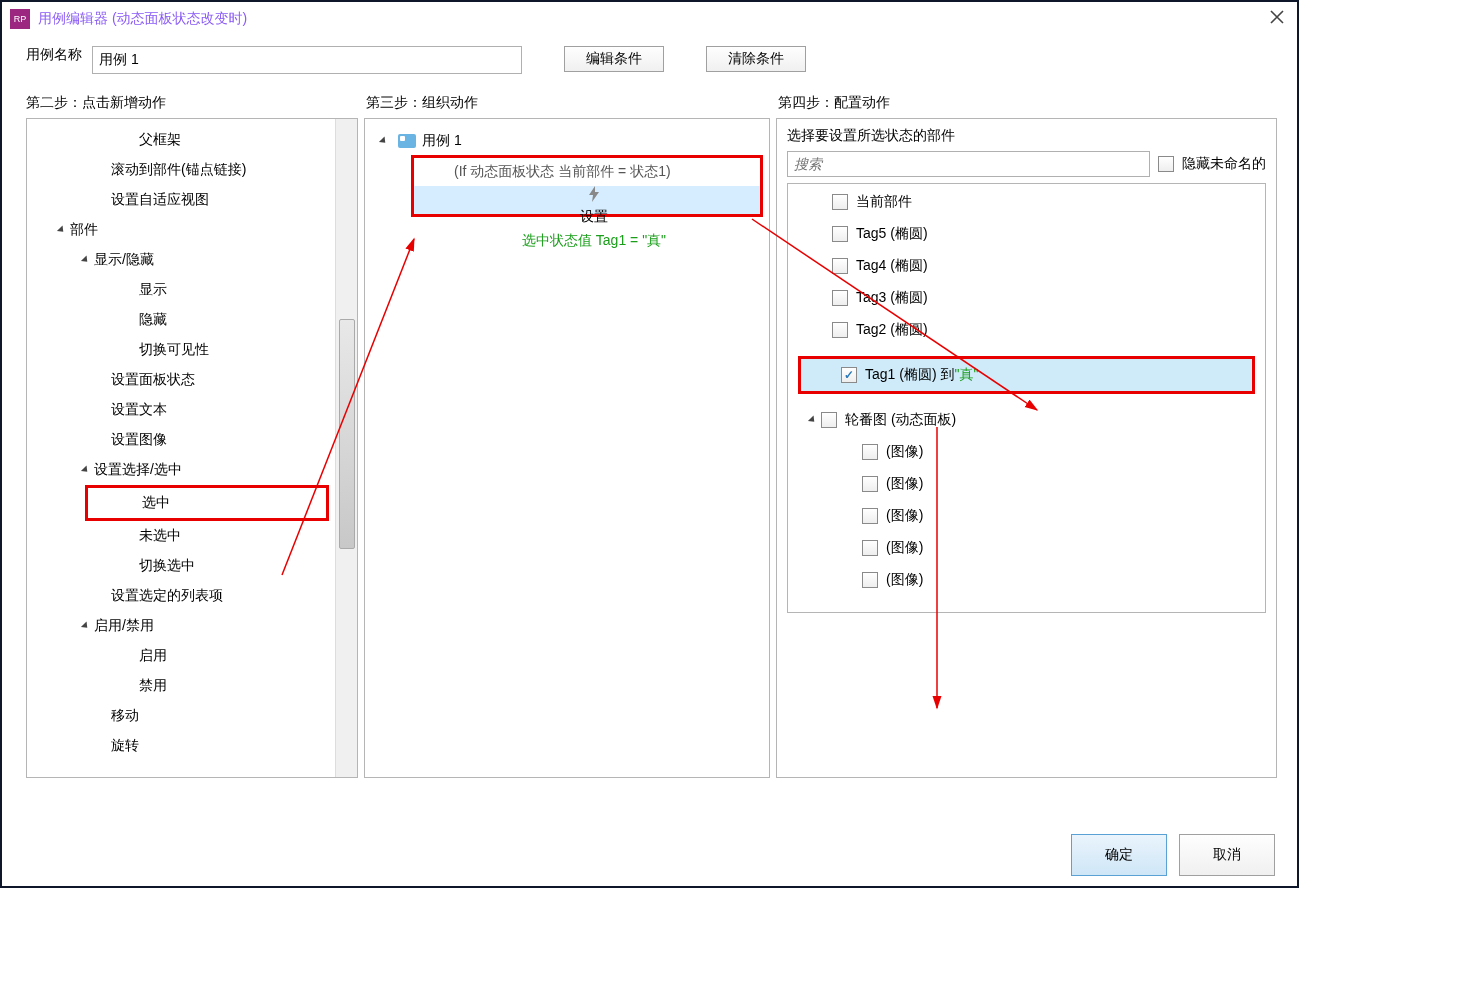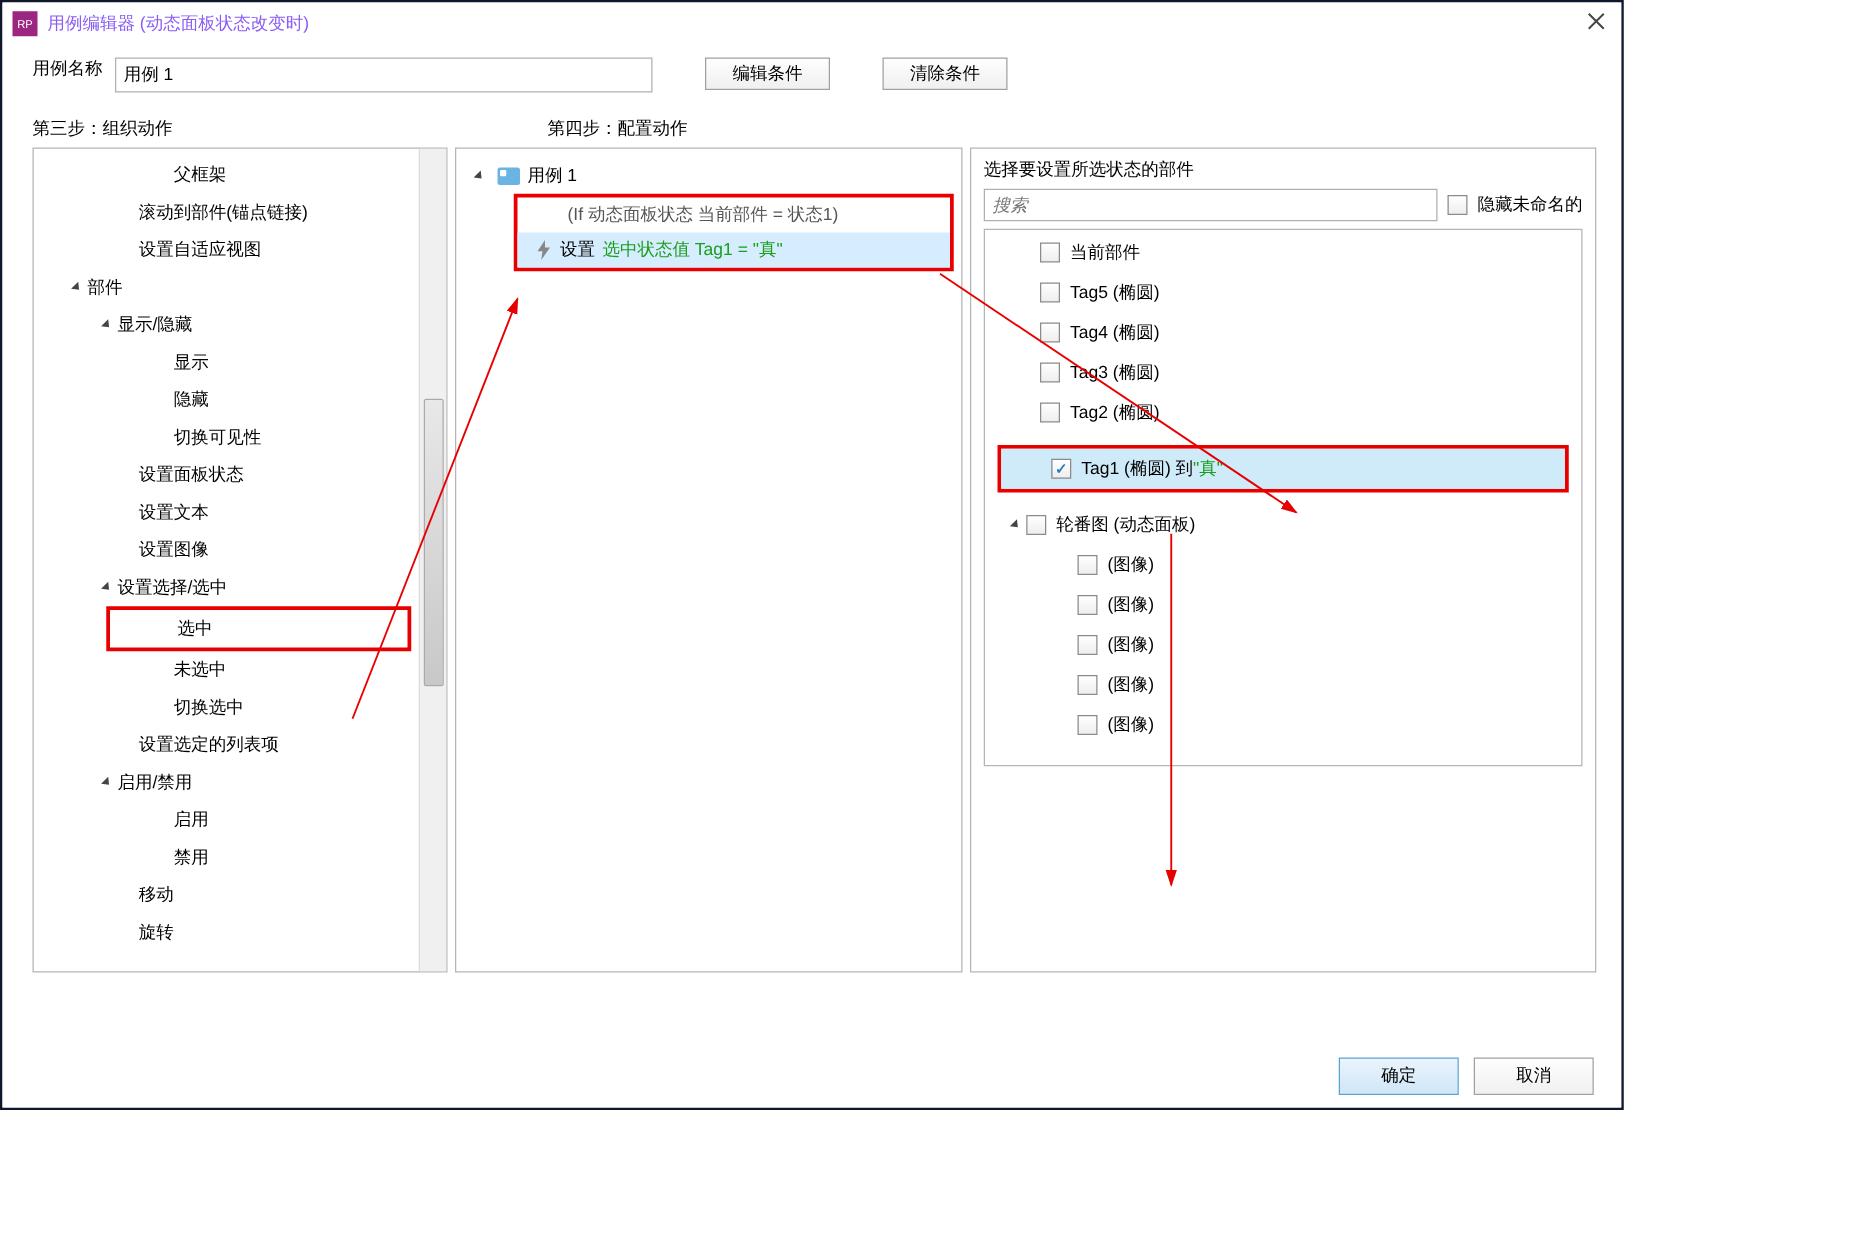--- a/index.html
+++ b/index.html
@@ -54,21 +54,21 @@
 .widget-list { border: 1px solid #b5b5b5; height: 430px; overflow: hidden; position: relative; }
 .widget-list .tree-item { height: 32px; }
 .widget-list .cb { margin-right: 8px; }
 .sel-row { background: #cfeaf8; }
 .state-section { margin-top: 12px; }
 .state-section label { display: block; margin-bottom: 6px; }
 .dropdowns { display: flex; gap: 16px; }
 .dropdown { flex: 1; height: 30px; border: 1px solid #b0b0b0; background: linear-gradient(#fdfdfd,#eaeaea); display: flex; align-items: center; padding: 0 8px; position: relative; cursor: pointer; }
 .dropdown::after { content: ""; position: absolute; right: 8px; top: 50%; width: 0; height: 0; border-left: 5px solid transparent; border-right: 5px solid transparent; border-top: 6px solid #666; transform: translateY(-50%); }
 .footer { position: absolute; bottom: 10px; right: 22px; display: flex; gap: 12px; }
-.footer .btn { width: 96px; height: 30px; }
+.footer .btn { width: 96px; height: 42px; }
 .footer .btn.primary { border: 1px solid #5aa2d6; background: linear-gradient(#eaf4fc,#cfe6f7); }
 svg.annot { position: absolute; left: 0; top: 0; pointer-events: none; }
 </style>
 </head>
 <body>
 
 <div class="outer">
 <div class="dialog">
 
   <div class="titlebar">
@@ -82,20 +82,21 @@
   </div>
 
   <div class="case-name-row">
     <label>用例名称</label>
     <input type="text" value="用例 1" style="">
     <button class="btn">编辑条件</button>
     <button class="btn">清除条件</button>
   </div>
 
   <div class="steps-row">
+    <div class="step-label step1">第二步：点击新增动作</div>
     <div class="step-label step2">第三步：组织动作</div>
     <div class="step-label step3">第四步：配置动作</div>
   </div>
 
   <div class="columns">
 
     <div class="col col1">
       <div class="tree" id="action-tree">
             <div class="tree-item indent-4">
               <span>父框架</span>
@@ -176,21 +177,21 @@
       <div class="col2-tree">
         <div class="col2-row">
           <span class="arrow open"></span>
           <span class="case-icon"></span>
           <span>用例 1</span>
         </div>
         <div class="red-box" id="org-red" style="margin-left:40px;">
           <div class="col2-row gray" style="padding-left:40px;">
             <span>(If 动态面板状态 当前部件 = 状态1)</span>
           </div>
-          <div class="col2-row sel" style="padding-left:14px;">
+          <div class="col2-row sel" style="padding-left:14px;flex-direction:column;">
             <span class="bolt-icon">
               <svg viewBox="0 0 14 16">
                     <path d="M8 0 L2 9 L6 9 L5 16 L12 6 L8 6 Z" fill="#888"></path>
                   </svg>
             </span>
             <span>设置 </span>
             <span class="green">选中状态值 Tag1 = "真"</span>
           </div>
         </div>
       </div>

